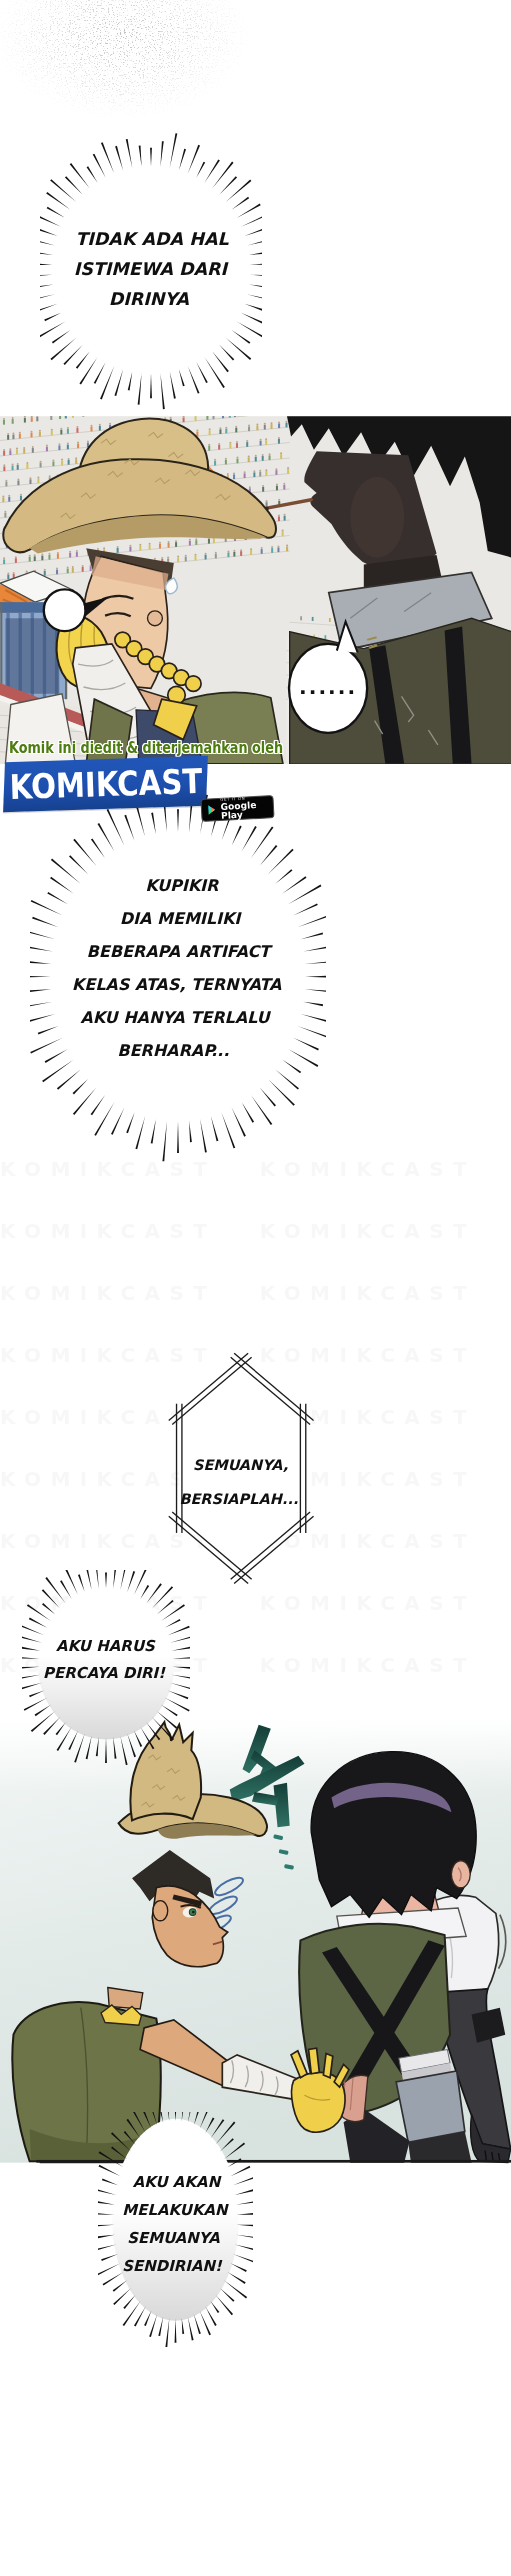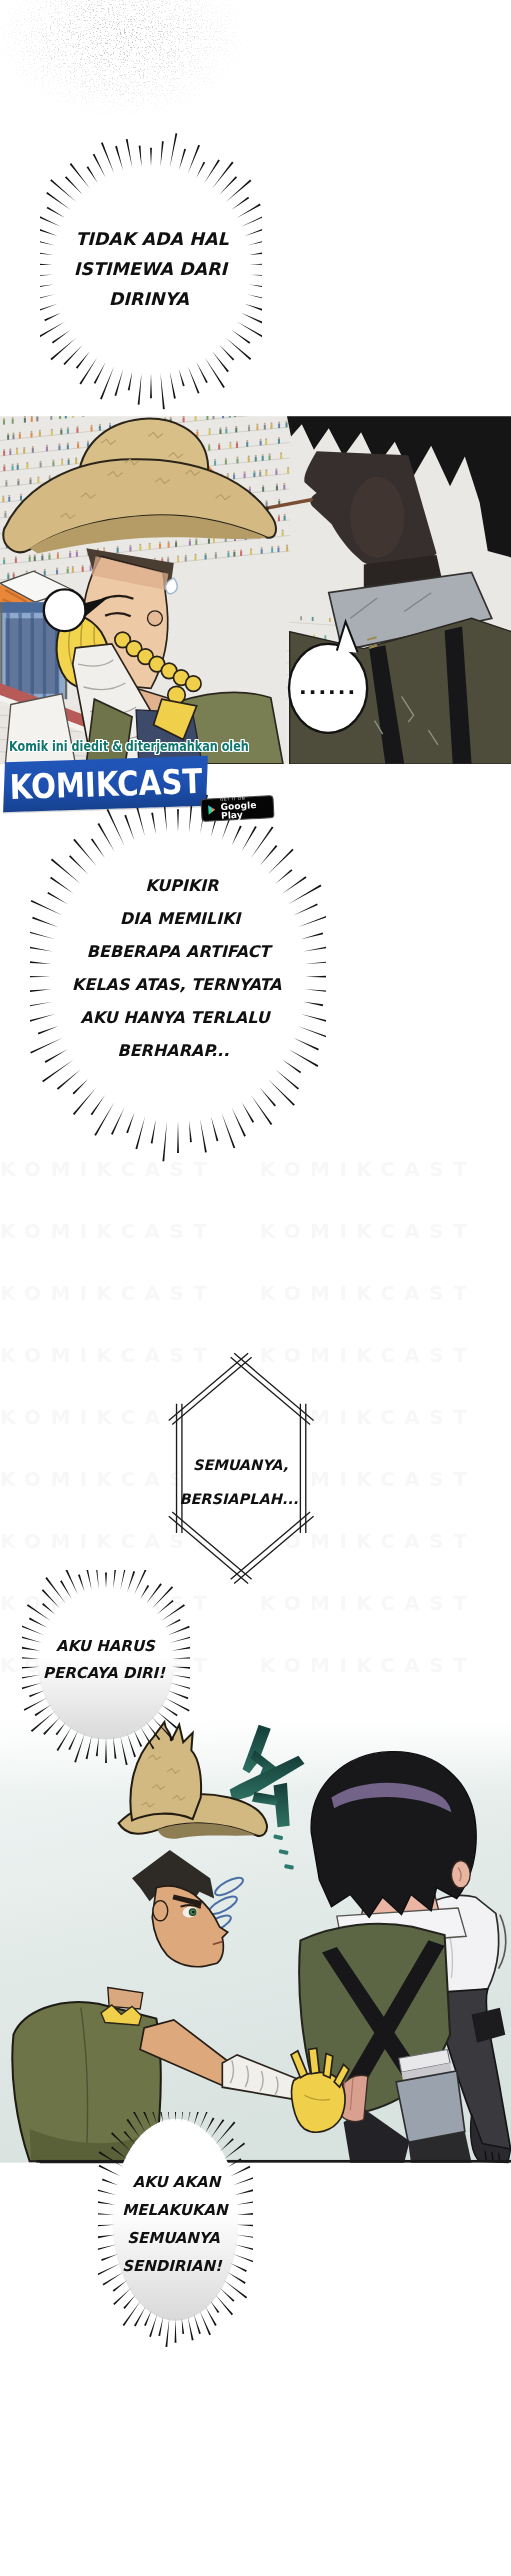--- a/index.html
+++ b/index.html
@@ -11,21 +11,21 @@
         color:#101010;transform:skewX(-3deg);}
   .btxt div{white-space:nowrap;}
   #noise-top{left:0;top:0;width:290px;height:202px;z-index:1;
      -webkit-mask-image:radial-gradient(ellipse 60% 55% at 42% 18%,rgba(0,0,0,.85),transparent 75%);
      mask-image:radial-gradient(ellipse 60% 55% at 42% 18%,rgba(0,0,0,.85),transparent 75%);}
   #panel1{left:0;top:416px;width:512px;height:348px;z-index:1;}
   #panel2{left:0;top:1718px;width:512px;height:446px;z-index:1;}
   #wmtile{left:0;top:1138px;width:512px;height:586px;z-index:0;overflow:hidden;
       opacity:.05;color:#707070;font-weight:bold;font-size:20px;line-height:62px;
       letter-spacing:9.4px;word-spacing:27px;user-select:none;}
-  #credit-line{left:9.4px;top:738px;z-index:4;color:#0f766e;font-weight:800;font-size:14px;
+  #credit-line{left:9.4px;top:738px;z-index:4;color:#4d7c0f;font-weight:800;font-size:16px;
       white-space:nowrap;
       text-shadow:-1.3px 0 0 #fff,1.3px 0 0 #fff,0 -1.3px 0 #fff,0 1.3px 0 #fff,
                   -1.3px -1.3px 0 #fff,1.3px 1.3px 0 #fff,-1.3px 1.3px 0 #fff,1.3px -1.3px 0 #fff;}
   #credit-line span{display:inline-block;transform:scaleX(.8);transform-origin:left center;}
   #brand-banner{left:4px;top:759px;width:203px;height:50px;z-index:4;
       background:linear-gradient(180deg,#2156b8 0%,#1d4fae 55%,#16418f 100%);
       transform:rotate(-1.8deg) skewX(-4deg);display:flex;align-items:center;justify-content:center;
       box-shadow:0 1.3px 0 rgba(0,0,0,.15);}
   #brand-banner .brand{color:#fff;font-weight:800;font-size:34px;letter-spacing:0px;
       transform:skewX(4deg) scaleX(.86);white-space:nowrap;}

